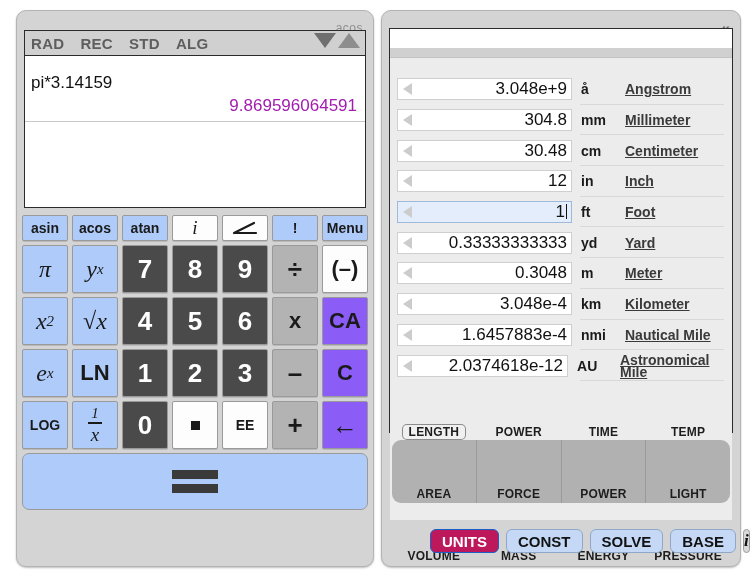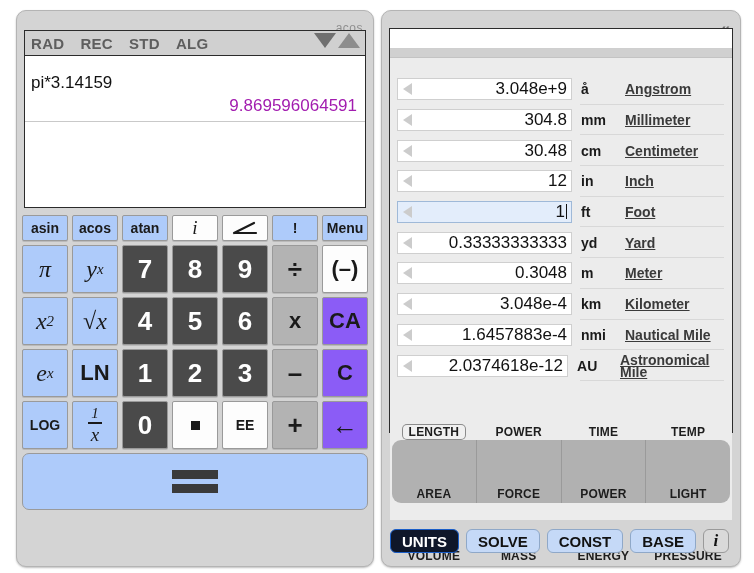--- a/index.html
+++ b/index.html
@@ -140,21 +140,21 @@
   
   #modebar{
     position:absolute; left:390px; top:527px; width:345px; height:28px;
     display:flex; align-items:center; gap:7px;
   }
   .modebtn{
     height:24px; padding:0 11px; border:1px solid #8fa8c8; border-radius:6px;
     background:#c5d9f7; color:#111; font-size:15px; font-weight:bold;
     display:flex;align-items:center;justify-content:center; cursor:pointer;
   }
-  .modebtn.on{ background:#0f172a; color:#fff; border-color:#1a5ec8;}
+  .modebtn.on{ background:#be185d; color:#fff; border-color:#1a5ec8;margin-left:40px;}
   .modebtn.info{ padding:0; width:26px; font-style:italic; font-family:"Liberation Serif", serif;
                  font-size:17px; background:#d9d9d9; border-color:#9a9a9a;}
 </style>
 </head>
 <body>
 
 <div id="app">
 
   <div class="bezel" id="left-bezel">
     <div class="brand">acos</div>
@@ -412,19 +412,19 @@
     </div>
     <div class="catcol">
       <span class="cat">TEMP</span>
       <span class="cat">LIGHT</span>
       <span class="cat">PRESSURE</span>
     </div>
   </div>
 
   <div id="modebar">
     <div class="modebtn on">UNITS</div>
+    <div class="modebtn">CONST</div>
     <div class="modebtn">SOLVE</div>
-    <div class="modebtn">CONST</div>
     <div class="modebtn">BASE</div>
     <div class="modebtn info">i</div>
   </div>
 
 </div>
 
 </body></html>

